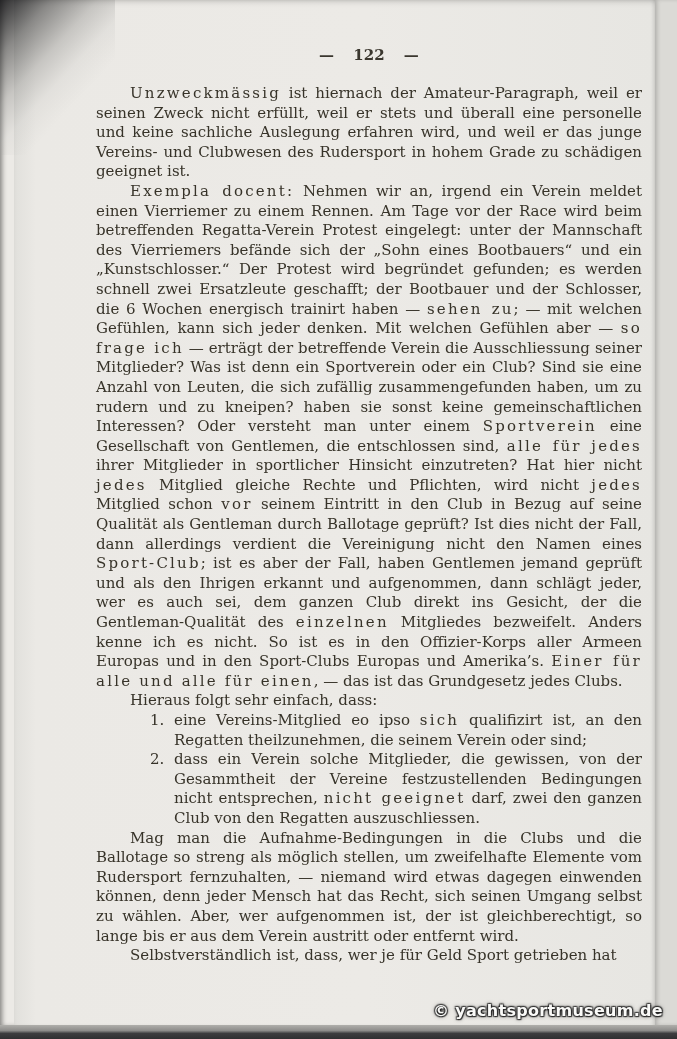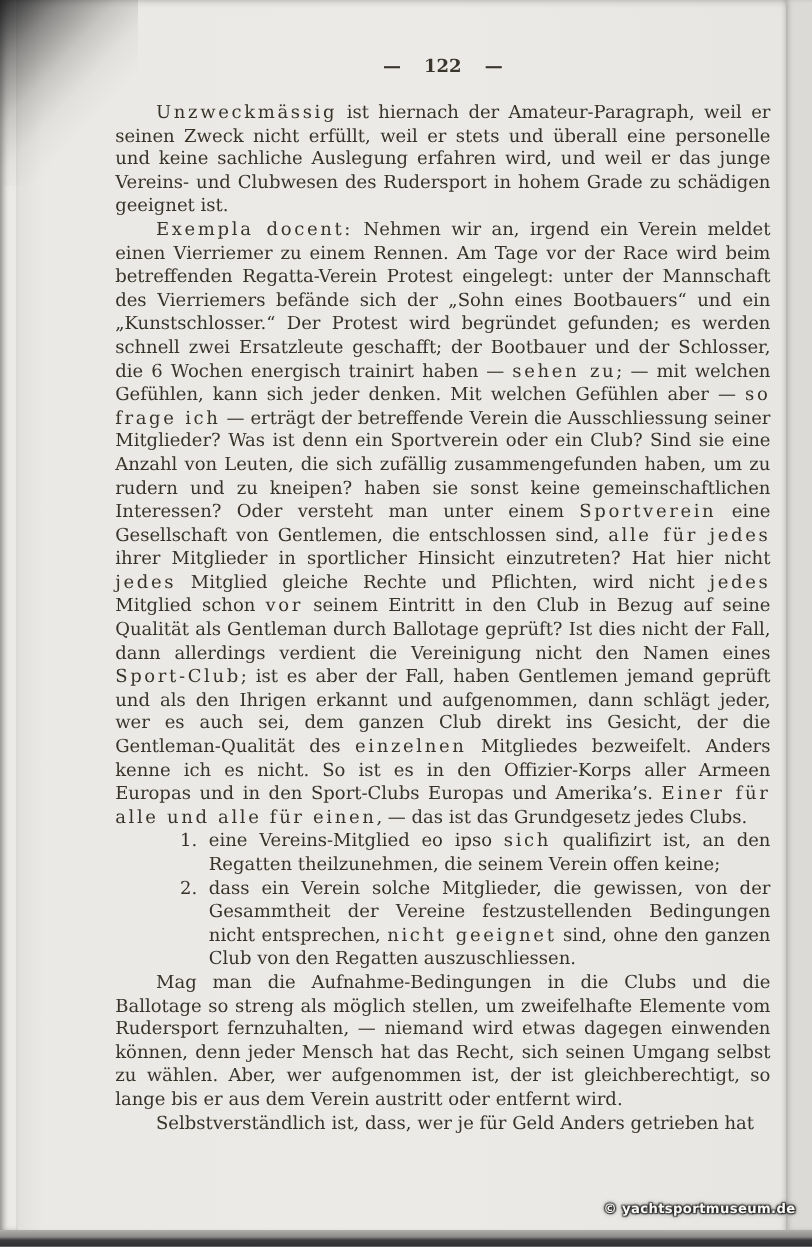--- a/index.html
+++ b/index.html
@@ -44,40 +44,41 @@
     color: #373329; font-size: 15px; line-height: 19.6px;
     text-align: justify; z-index: 2;
   }
   .para { margin: 0; text-indent: 34px; }
   .list-item { position: relative; padding-left: 78px; text-indent: 0; }
   .li-num { position: absolute; left: 54px; top: 0; }
   .sperr { letter-spacing: 2.2px; }
   .watermark {
     position: absolute; right: 14px; top: 1001px; z-index: 5;
     font-family: "DejaVu Sans", sans-serif; font-weight: bold;
-    font-size: 11px; letter-spacing: 0.3px; color: #fafaf8;
+    font-size: 16px; letter-spacing: 0.3px; color: #fafaf8;
     text-shadow:
       0 0 2px rgba(40,40,40,0.95), 0 0 4px rgba(40,40,40,0.75),
       1px 1px 1px rgba(25,25,25,0.85), -1px -1px 1px rgba(25,25,25,0.65),
       1px -1px 1px rgba(25,25,25,0.65), -1px 1px 1px rgba(25,25,25,0.65);
   }
 </style>
 </head>
 <body>
 
 <div class="frame">
   <div class="backing-left"></div>
   <div class="sheet">
     <div class="page-number">— 122 —</div>
     <div class="text-block">
         <p class="para"><span class="sperr">Unzweckmässig</span><span> ist hiernach der Amateur-Paragraph, weil er seinen Zweck nicht erfüllt, weil er stets und überall eine personelle und keine sachliche Auslegung erfahren wird, und weil er das junge Vereins- und Clubwesen des Rudersport in hohem Grade zu schädigen geeignet ist.</span></p>
         <p class="para"><span class="sperr">Exempla docent:</span><span> Nehmen wir an, irgend ein Verein meldet einen Vierriemer zu einem Rennen. Am Tage vor der Race wird beim betreffenden Regatta-Verein Protest eingelegt: unter der Mannschaft des Vierriemers befände sich der „Sohn eines Bootbauers“ und ein „Kunstschlosser.“ Der Protest wird begründet gefunden; es werden schnell zwei Ersatzleute geschafft; der Bootbauer und der Schlosser, die 6 Wochen energisch trainirt haben — </span><span class="sperr">sehen zu</span><span>; — mit welchen Gefühlen, kann sich jeder denken. Mit welchen Gefühlen aber — </span><span class="sperr">so frage ich</span><span> — erträgt der betreffende Verein die Ausschliessung seiner Mitglieder? Was ist denn ein Sportverein oder ein Club? Sind sie eine Anzahl von Leuten, die sich zufällig zusammengefunden haben, um zu rudern und zu kneipen? haben sie sonst keine gemeinschaftlichen Interessen? Oder versteht man unter einem </span><span class="sperr">Sportverein</span><span> eine Gesellschaft von Gentlemen, die entschlossen sind, </span><span class="sperr">alle für jedes</span><span> ihrer Mitglieder in sportlicher Hinsicht einzutreten? Hat hier nicht </span><span class="sperr">jedes</span><span> Mitglied gleiche Rechte und Pflichten, wird nicht </span><span class="sperr">jedes</span><span> Mitglied schon </span><span class="sperr">vor</span><span> seinem Eintritt in den Club in Bezug auf seine Qualität als Gentleman durch Ballotage geprüft? Ist dies nicht der Fall, dann allerdings verdient die Vereinigung nicht den Namen eines </span><span class="sperr">Sport-Club</span><span>; ist es aber der Fall, haben Gentlemen jemand geprüft und als den Ihrigen erkannt und aufgenommen, dann schlägt jeder, wer es auch sei, dem ganzen Club direkt ins Gesicht, der die Gentleman-Qualität des </span><span class="sperr">einzelnen</span><span> Mitgliedes bezweifelt. Anders kenne ich es nicht. So ist es in den Offizier-Korps aller Armeen Europas und in den Sport-Clubs Europas und Amerika’s. </span><span class="sperr">Einer für alle und alle für einen</span><span>, — das ist das Grundgesetz jedes Clubs.</span></p>
-        <div class="list-item"><span class="li-num">1.</span><span>eine Vereins-Mitglied eo ipso </span><span class="sperr">sich</span><span> qualifizirt ist, an den Regatten theilzunehmen, die seinem Verein offen keine;</span></div>
-        <div class="list-item"><span class="li-num">2.</span><span>dass ein Verein solche Mitglieder, die gewissen, von der Gesammtheit der Vereine festzustellenden Bedingungen nicht entsprechen, </span><span class="sperr">nicht geeignet</span><span> sind, ohne den ganzen Club von den Regatten auszuschliessen.</span></div>
+        <p class="para"><span>Hieraus folgt sehr einfach, dass:</span></p>
+        <div class="list-item"><span class="li-num">1.</span><span>eine Vereins-Mitglied eo ipso </span><span class="sperr">sich</span><span> qualifizirt ist, an den Regatten theilzunehmen, die seinem Verein oder sind;</span></div>
+        <div class="list-item"><span class="li-num">2.</span><span>dass ein Verein solche Mitglieder, die gewissen, von der Gesammtheit der Vereine festzustellenden Bedingungen nicht entsprechen, </span><span class="sperr">nicht geeignet</span><span> darf, zwei den ganzen Club von den Regatten auszuschliessen.</span></div>
         <p class="para"><span>Mag man die Aufnahme-Bedingungen in die Clubs und die Ballotage so streng als möglich stellen, um zweifelhafte Elemente vom Rudersport fernzuhalten, — niemand wird etwas dagegen einwenden können, denn jeder Mensch hat das Recht, sich seinen Umgang selbst zu wählen. Aber, wer aufgenommen ist, der ist gleichberechtigt, so lange bis er aus dem Verein austritt oder entfernt wird.</span></p>
-        <p class="para"><span>Selbstverständlich ist, dass, wer je für Geld Anders getrieben hat</span></p>
+        <p class="para"><span>Selbstverständlich ist, dass, wer je für Geld Sport getrieben hat</span></p>
       </div>
   </div>
   <div class="backing-right"></div>
   <div class="backing-bottom"></div>
   <div class="corner-shadow"></div>
   <div class="watermark">© yachtsportmuseum.de</div>
 </div>
 
 </body></html>

